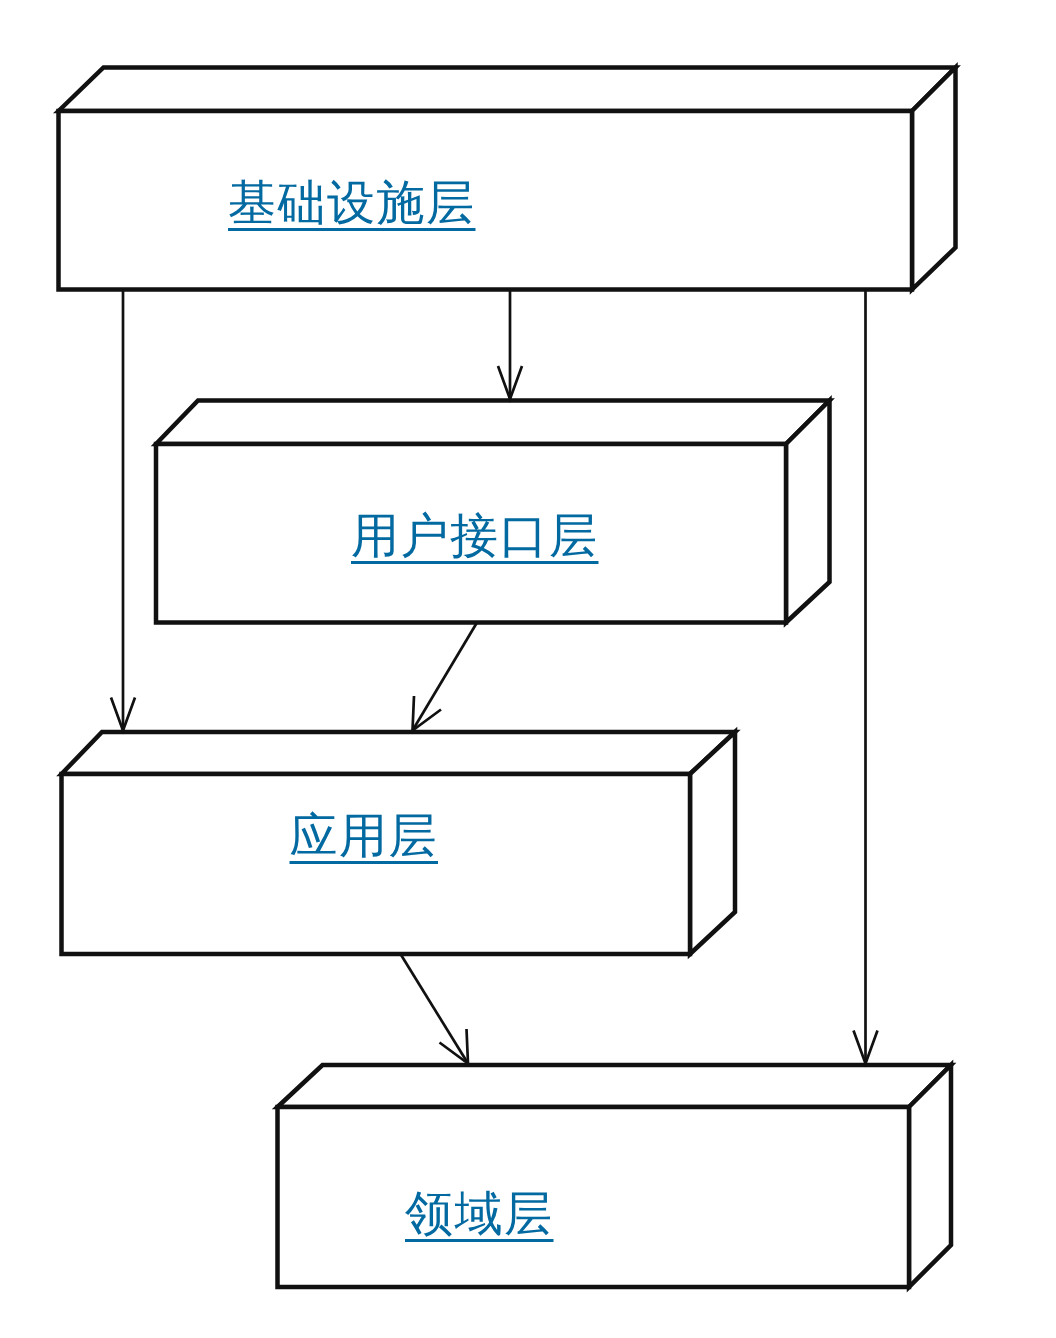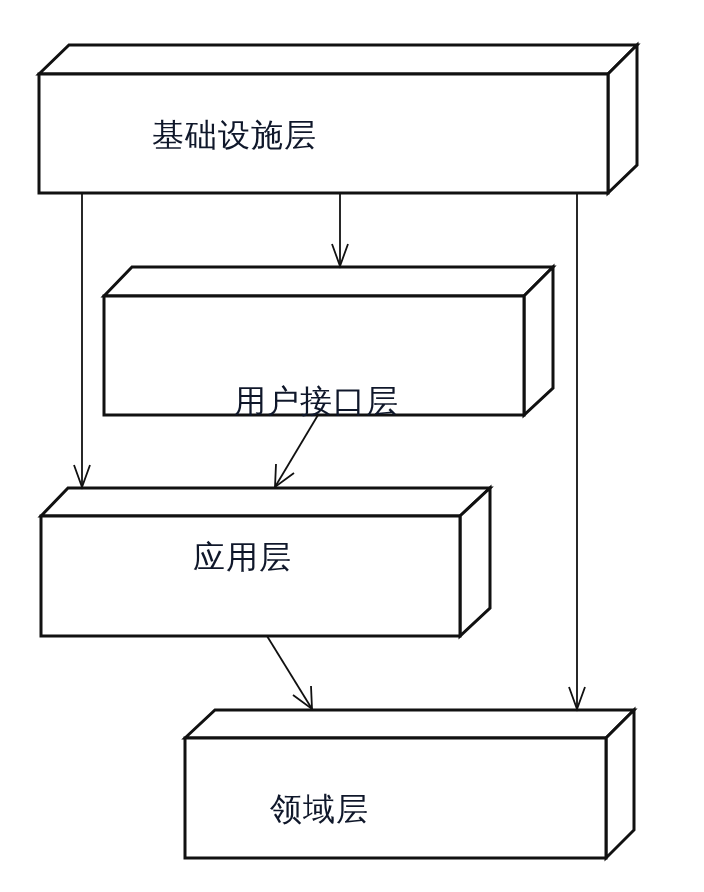--- a/index.html
+++ b/index.html
@@ -1,21 +1,21 @@
 <!DOCTYPE html>
 <html><head>
 <meta charset="utf-8">
 <style>
   html, body { margin: 0; padding: 0; background: #ffffff; }
   body { width: 704px; height: 892px; position: relative; overflow: hidden; font-family: "DejaVu Sans", sans-serif; }
   #diagram { position: absolute; left: 0; top: 0; }
   .box-face { fill: #ffffff; stroke: #111111; stroke-width: 3; stroke-linejoin: miter; }
   .arrow-line { stroke: #111111; stroke-width: 1.8; fill: none; }
   .arrow-head { stroke: #111111; stroke-width: 1.8; fill: none; }
-  .label { position: absolute; font-family: "DejaVu Sans", sans-serif; font-size: 32px; color: #0f172a; text-decoration-thickness: 2px; text-underline-offset: 6px; white-space: nowrap; letter-spacing: 1px; }
+  .label { position: absolute; font-family: "DejaVu Sans", sans-serif; font-size: 32px; color: #0369a1; text-decoration: underline; text-decoration-thickness: 2px; text-underline-offset: 6px; white-space: nowrap; letter-spacing: 1px; }
 </style>
 </head>
 <body>
 
 <svg id="diagram" width="704" height="892" viewBox="0 0 704 892">
   <defs></defs>
 
   <g>
     <polygon class="box-face" points="39,74 69,45 637,45 608,74"></polygon>
     <polygon class="box-face" points="608,74 637,45 637,165 608,193"></polygon>
@@ -56,15 +56,15 @@
     <line class="arrow-line" x1="318" y1="415" x2="275" y2="487"></line>
     <polyline class="arrow-head" points="276,464 275,487 294,473"></polyline>
   </g>
   <g>
     <line class="arrow-line" x1="267" y1="636" x2="312" y2="709"></line>
     <polyline class="arrow-head" points="293,695 312,709 311,686"></polyline>
   </g>
 </svg>
 
 <div class="label" style="left:152px; top:114px;">基础设施层</div>
-<div class="label" style="left:234px; top:336px;margin-top:44px;">用户接口层</div>
+<div class="label" style="left:234px; top:336px;">用户接口层</div>
 <div class="label" style="left:193px; top:536px;">应用层</div>
 <div class="label" style="left:270px; top:788px;">领域层</div>
 
 </body></html>

